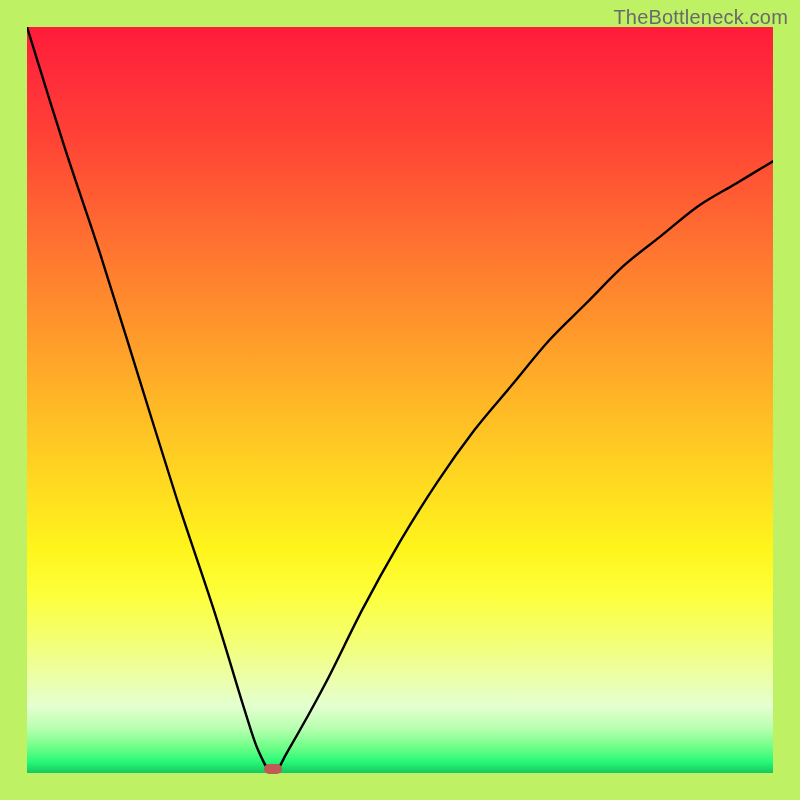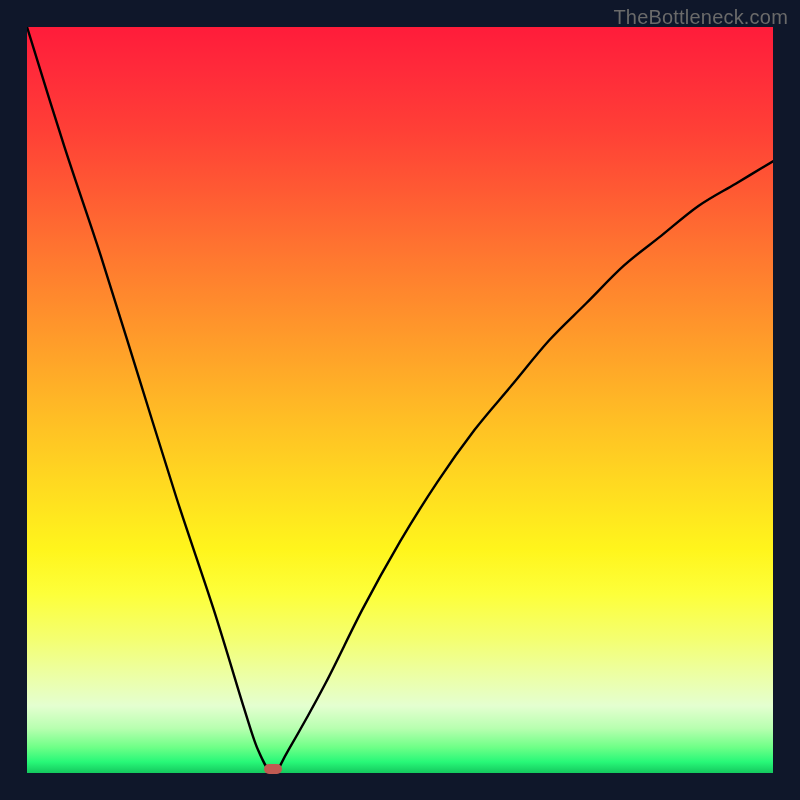--- a/index.html
+++ b/index.html
@@ -8,21 +8,21 @@
     width: 800px;
     height: 800px;
     background: #000;
     overflow: hidden;
     font-family: Arial, Helvetica, sans-serif;
   }
   .frame {
     position: relative;
     width: 800px;
     height: 800px;
-    background: #0f172a;
+    background: #bef264;
     text-align: right;
   }
   .plot-area {
     position: absolute;
     left: 27px;
     top: 27px;
     width: 746px;
     height: 746px;
     
     background: linear-gradient(to bottom,

